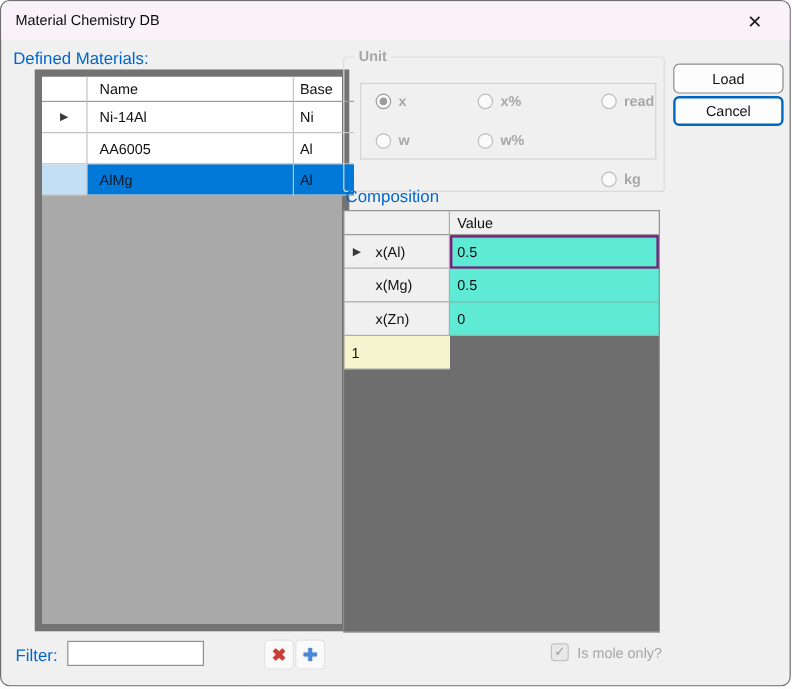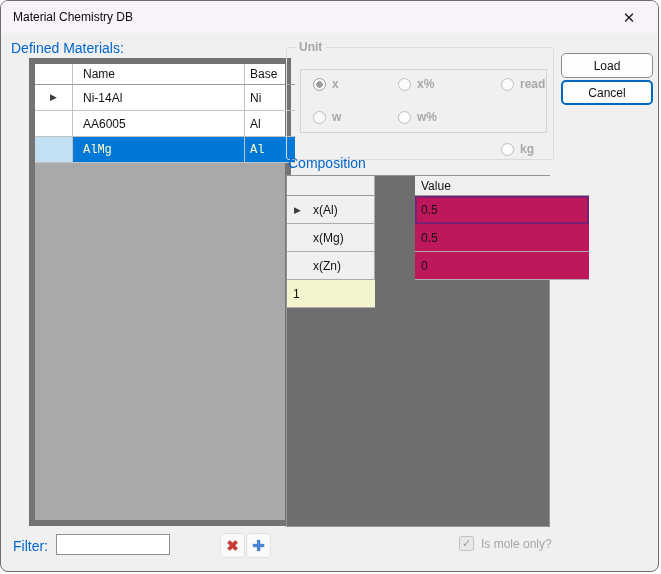--- a/index.html
+++ b/index.html
@@ -26,21 +26,21 @@
   
   .materials-table { position:absolute; left:8px; top:57px; width:262px; height:468px;
     border:6px solid #737373; background:#A9A9A9; display:flex; flex-direction:column;margin-left:20px; }
   .m-row { display:grid; grid-template-columns:38px 172px 50px; height:26px; background:#fff; flex:0 0 auto; }
   .m-row.header { height:21px; }
   .m-cell { border-right:1px solid #C3C3C3; border-bottom:1px solid #C3C3C3;
     display:flex; align-items:center; padding-left:10px; overflow:hidden; white-space:nowrap; }
   .m-cell.base { padding-left:5px; border-right:none; }
   .m-cell.sel { padding-left:0; justify-content:center; }
   .m-row.header .m-cell { border-bottom:1px solid #9A9A9A; }
-  .m-row.selected .m-cell.name, .m-row.selected .m-cell.base { background:#0078D7; color:#fef9c3;font-family:Liberation Mono, monospace; }
+  .m-row.selected .m-cell.name, .m-row.selected .m-cell.base { background:#0078D7; color:#0f172a; }
   .m-row.selected .m-cell.sel { background:#C3DFF3; }
   .m-filler { flex:1 1 auto; background:#A9A9A9; }
   .row-arrow { font-size:9px; color:#3A3A3A; line-height:1; }
   
   .unit-box { position:absolute; left:285px; top:46px; width:268px; height:113px;
     border:1px solid #DBDBDB; border-radius:3px;font-weight:bold; }
   .unit-label { position:absolute; left:8px; top:-8px; background:#F0F0F0; padding:0 4px; color:#A6A6A6; }
   .unit-panel { position:absolute; left:13px; top:21px; width:247px; height:64px; border:1px solid #D4D4D4; }
   .radio-item { position:absolute; display:flex; align-items:center; gap:6px; color:#A8A8A8; }
   .radio { width:13px; height:13px; border-radius:50%; border:1px solid #BDBDBD; background:#FBFBFB; flex:0 0 auto; }
@@ -50,26 +50,26 @@
   .ri-3 { left:12px; top:40px; } .ri-4 { left:97px; top:40px; } .ri-5 { left:200px; top:40px;margin-top:32px; }
   
   .btn { position:absolute; left:560px; width:92px; height:25px; background:#FDFDFD;
     border:1px solid #8B8B8B; border-radius:5px; font-family:inherit; font-size:12px; color:#111; cursor:pointer;
     display:flex; align-items:center; justify-content:center; }
   .btn-load { top:52px; }
   .btn-cancel { top:79px; border:2px solid #0067C0; }
   
   .comp-table { position:absolute; left:285px; top:174px; width:264px; height:352px;
     border:1px solid #949494; background:#6E6E6E; display:flex; flex-direction:column; }
-  .c-row { display:grid; grid-template-columns:88px 174px; height:28px; flex:0 0 auto;gap:40px; }
+  .c-row { display:grid; grid-template-columns:88px 174px; height:28px; flex:0 0 auto; }
   .c-row.header { height:20px; }
   .c-cell { display:flex; align-items:center; overflow:hidden; white-space:nowrap; }
   .c-rowhdr { position:relative; background:#F0F0F0; border-right:1px solid #ACACAC;
     border-bottom:1px solid #ACACAC; padding-left:26px; }
-  .c-val { background:#be185d; border-bottom:1px solid #ACACAC; padding-left:6px; }
+  .c-val { background:#5eead4; border-bottom:1px solid #ACACAC; padding-left:6px; }
   .c-row.header .c-rowhdr, .c-row.header .c-val { background:#F0F0F0; border-bottom:1px solid #9A9A9A; }
   .c-val.editing { border:2px solid #7B2077; padding-left:4px; }
   .c-row.total .c-rowhdr, .c-row.total .c-val { background:#F4F4CE; }
   .c-filler { flex:1 1 auto; background:#6E6E6E; }
   .c-arrow { position:absolute; left:7px; top:50%; transform:translateY(-50%); font-size:9px; color:#3A3A3A; line-height:1; }
   
   .filter-input { position:absolute; left:55px; top:533px; width:114px; height:21px;
     border:1px solid #8F8F8F; background:#fff; font-family:inherit; font-size:12px; padding:2px 4px; }
   .icon-btn { position:absolute; top:532px; width:25px; height:25px; background:#FAFAFA;
     border:1px solid #E2E2E2; border-radius:4px; display:flex; align-items:center; justify-content:center;

